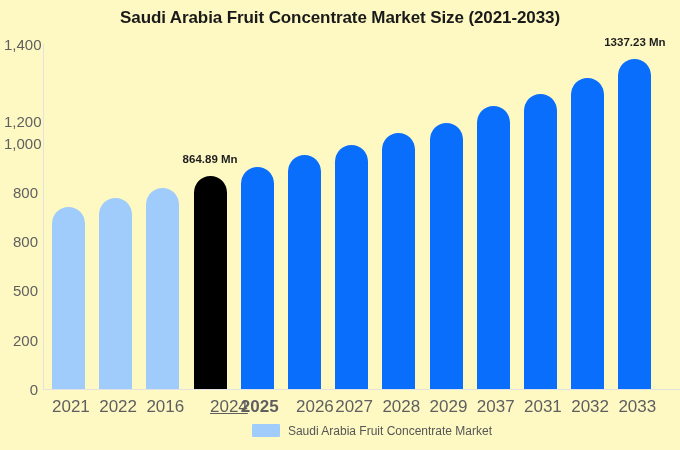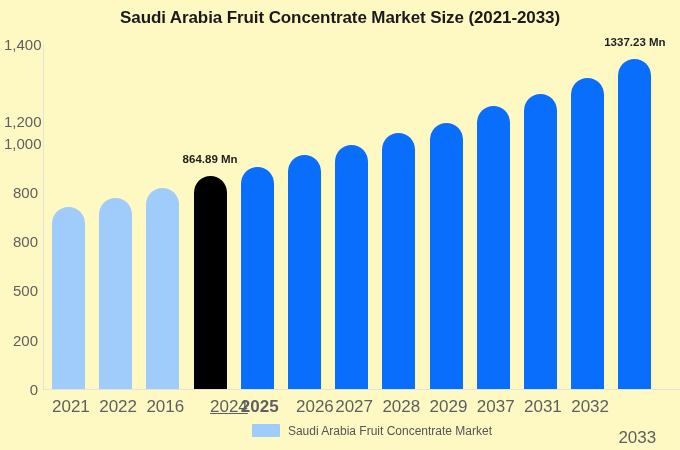--- a/index.html
+++ b/index.html
@@ -171,16 +171,16 @@
     <div class="x-tick" style="left: 146.4px; width: 33px;">2016</div>
     <div class="x-tick" style="left: 210px; width: 33px; text-decoration: underline;">2024</div>
     <div class="x-tick" style="left: 240.8px; width: 33px; font-weight: bold;">2025</div>
     <div class="x-tick" style="left: 296px; width: 33px;">2026</div>
     <div class="x-tick" style="left: 335.2px; width: 33px;">2027</div>
     <div class="x-tick" style="left: 382.4px; width: 33px;">2028</div>
     <div class="x-tick" style="left: 429.6px; width: 33px;">2029</div>
     <div class="x-tick" style="left: 476.8px; width: 33px;">2037</div>
     <div class="x-tick" style="left: 524px; width: 33px;">2031</div>
     <div class="x-tick" style="left: 571.2px; width: 33px;">2032</div>
-    <div class="x-tick" style="left: 618.4px; width: 33px; margin-top: 31px;">2033</div>
+    <div class="x-tick" style="left: 618.4px; width: 33px;">2033</div>
     <div class="data-label" style="top: 153.866px; left: 210.1px; transform: translateX(-50%);">864.89 Mn</div>
     <div class="data-label" style="top: 37.4683px; left: 634.9px; transform: translateX(-50%);">1337.23 Mn</div>
   </div>
 
 </body></html>

